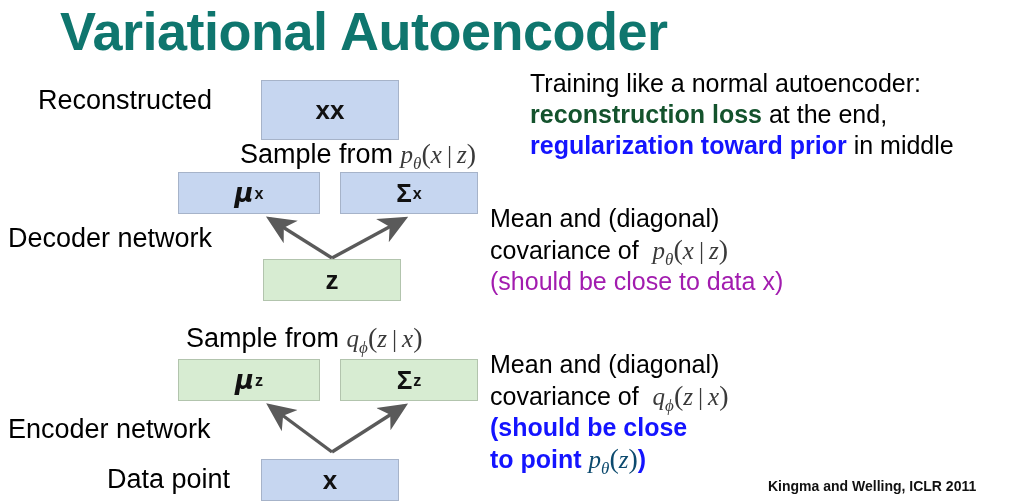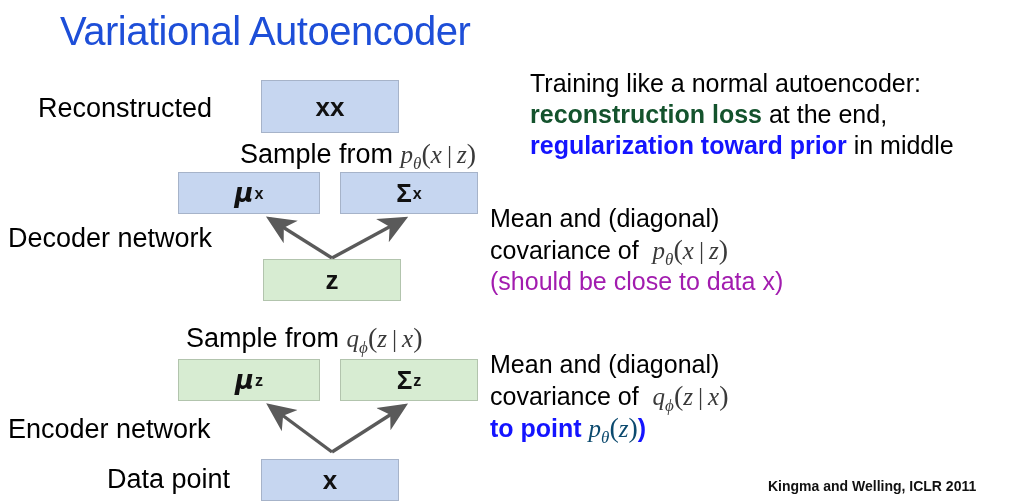--- a/index.html
+++ b/index.html
@@ -17,25 +17,26 @@
     height: 502px;
     background: #ffffff;
     overflow: hidden;
   }
   .abs { position: absolute; }
 
   
   #title {
     left: 60px;
     top: 6px;
-    font-size: 40px;
+    font-size: 54px;
     line-height: 50px;
     letter-spacing: -0.5px;
     white-space: nowrap;
-    color: #1d4ed8;
+    color: #0f766e;
+    font-weight: bold;
   }
 
   
   .node {
     box-sizing: border-box;
     border: 1px solid #a9b0bb;
     display: flex;
     align-items: center;
     justify-content: center;
     font-weight: bold;
@@ -136,23 +137,23 @@
       <line x1="332" y1="258" x2="270" y2="219" stroke="#5a5a5a" stroke-width="3.4" marker-end="url(#ah)"></line>
       <line x1="332" y1="258" x2="404" y2="219" stroke="#5a5a5a" stroke-width="3.4" marker-end="url(#ah)"></line>
     </g>
 
     <g>
       <line x1="332" y1="452" x2="270" y2="406" stroke="#5a5a5a" stroke-width="3.4" marker-end="url(#ah)"></line>
       <line x1="332" y1="452" x2="404" y2="406" stroke="#5a5a5a" stroke-width="3.4" marker-end="url(#ah)"></line>
     </g>
   </svg>
 
-  <div class="abs side-label" style="left:38px; top:92px;text-align:center;">Reconstructed</div>
-
-  <div class="abs node blue" style="left:261px; top:80px; width:138px; height:53px;">
+  <div class="abs side-label" style="left:38px; top:84px;text-align:center;">Reconstructed</div>
+
+  <div class="abs node blue" style="left:261px; top:80px; width:138px; height:60px;">
     <span class="sym">xx</span>
   </div>
 
   <div class="abs sample-row" style="left:196px; top:138px;margin-left:44px;">
     <span>Sample from</span><span>&nbsp;</span><span class="math"><span>p</span><span class="sub">θ</span><span class="paren">(</span><span>x</span><span class="bar">|</span><span>z</span><span class="paren">)</span></span>
   </div>
 
   <div class="abs node blue" style="left:178px; top:172px; width:142px; height:42px;">
     <span class="sym mu">μ</span>
       <sup>x</sup>
@@ -199,18 +200,19 @@
 
   <div class="abs anno" style="left:490px; top:203px;">
     <div>Mean and (diagonal)</div>
     <div><span>covariance of</span><span>&nbsp;&nbsp;</span><span class="math"><span>p</span><span class="sub">θ</span><span class="paren">(</span><span>x</span><span class="bar">|</span><span>z</span><span class="paren">)</span></span></div>
     <div class="red-bold">(should be close to data x)</div>
   </div>
 
   <div class="abs anno" style="left:490px; top:349px;">
     <div>Mean and (diagonal)</div>
     <div><span>covariance of</span><span>&nbsp;&nbsp;</span><span class="math"><span>q</span><span class="sub">ϕ</span><span class="paren">(</span><span>z</span><span class="bar">|</span><span>x</span><span class="paren">)</span></span></div>
+    <div class="blue-bold">(should be close</div>
     <div class="blue-bold"><span>to point</span><span>&nbsp;</span><span class="math" style="color:#0c4a6e;font-weight:normal;"><span>p</span><span class="sub">θ</span><span class="paren">(</span><span>z</span><span class="paren">)</span></span><span>)</span></div>
   </div>
 
   <div class="abs" id="citation" style="left:768px; top:478px;">Kingma and Welling, ICLR 2011</div>
 
 </div>
 
 </body></html>

